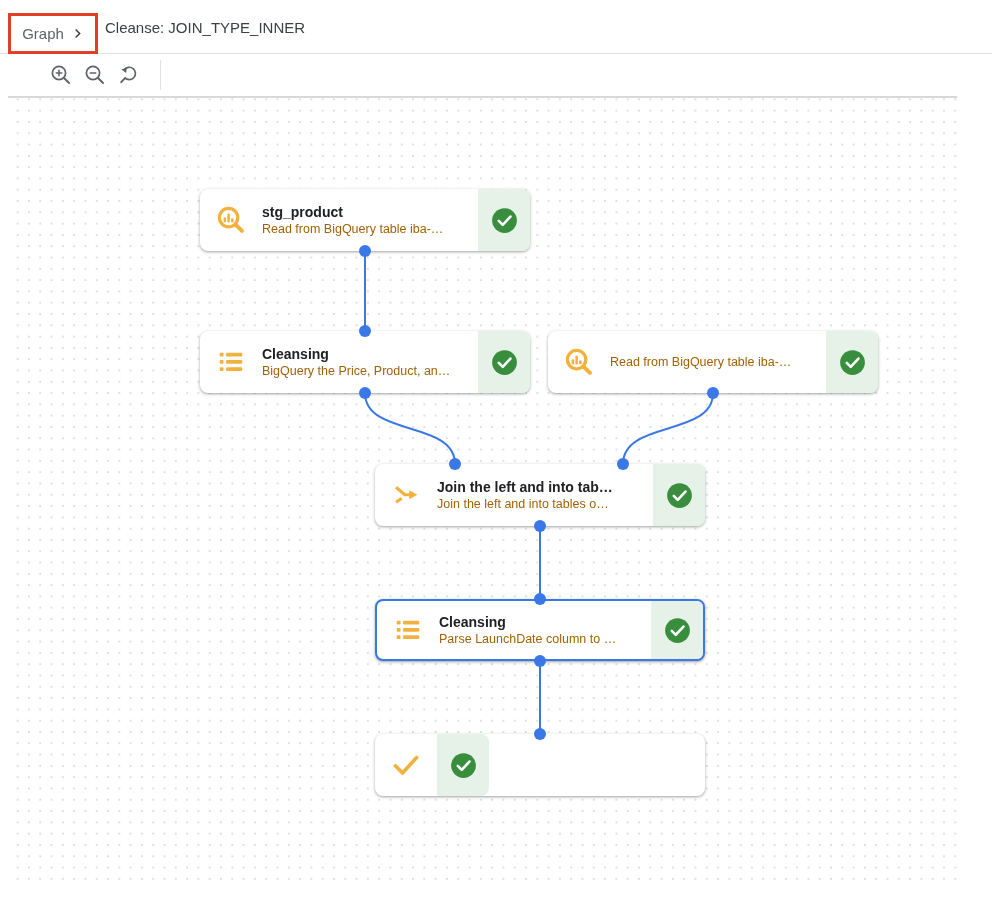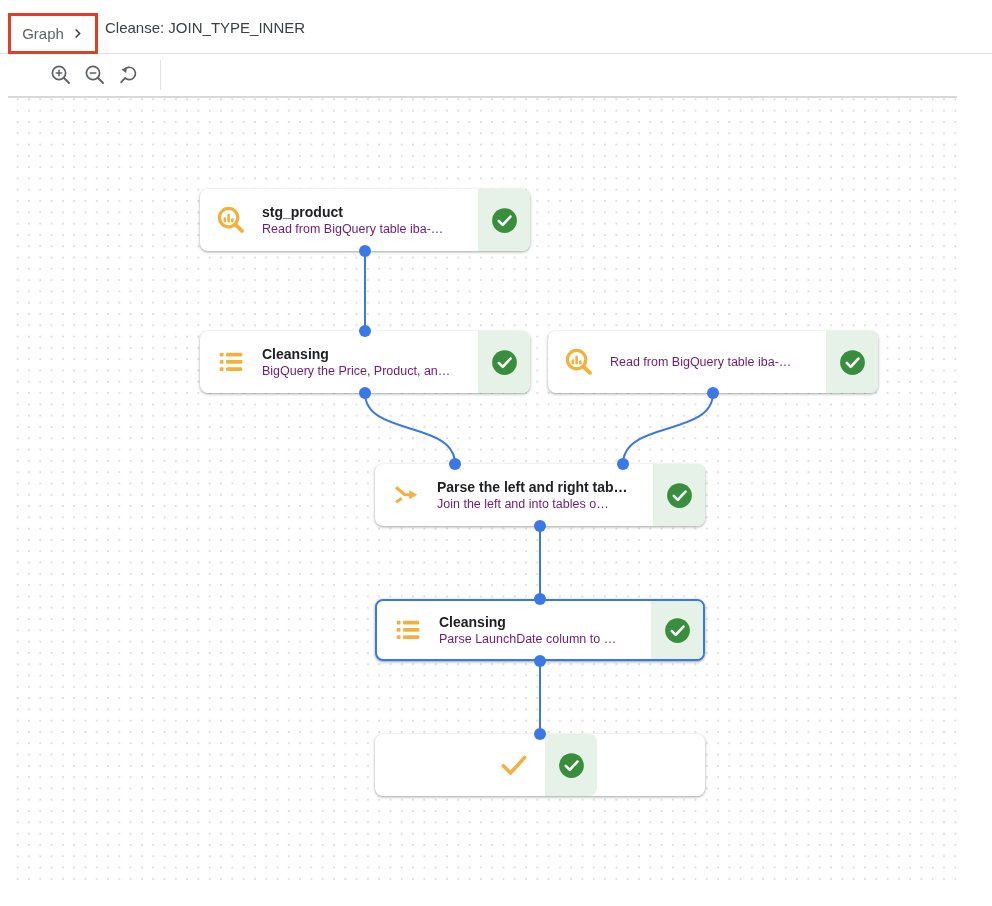--- a/index.html
+++ b/index.html
@@ -36,27 +36,27 @@
     background-image:radial-gradient(circle,#dedede 1.2px,rgba(255,255,255,0) 1.45px);
     background-size:11.3px 11.3px;background-position:4px 7px;}
   #nodes{position:absolute;inset:0;}
   #edge-layer{position:absolute;inset:0;pointer-events:none;}
   .edge{fill:none;stroke:var(--blue);stroke-width:2;}
   .port{fill:var(--blue);}
 
   
   .node{position:absolute;width:330px;height:62px;background:#fff;border-radius:8px;
     display:flex;align-items:center;cursor:pointer;
-    box-shadow:0 1px 2px rgba(60,64,67,.30),0 1px 3px 1px rgba(60,64,67,.15);justify-content:center;}
+    box-shadow:0 1px 2px rgba(60,64,67,.30),0 1px 3px 1px rgba(60,64,67,.15);}
   .node.selected{border:2px solid var(--blue);}
   .node-icon{width:62px;flex:0 0 62px;display:flex;align-items:center;justify-content:center;
     color:var(--yellow);}
   .node-text{flex:1;min-width:0;padding-right:6px;}
   .node-title{font-size:14px;font-weight:bold;color:#202124;white-space:nowrap;overflow:hidden;line-height:18px;}
-  .node-subtitle{font-size:12.5px;color:#701a75;white-space:nowrap;overflow:hidden;line-height:17px;}
+  .node-subtitle{font-size:12.5px;color:#a16207;white-space:nowrap;overflow:hidden;line-height:17px;}
   .node-status{width:52px;flex:0 0 52px;align-self:stretch;background:var(--green-bg);
     border-radius:0 8px 8px 0;display:flex;align-items:center;justify-content:center;color:var(--green);}
   .node.selected .node-status{border-radius:0 6px 6px 0;}
 </style>
 </head>
 <body>
 
 <div class="app">
 
   <header class="breadcrumb-bar">
@@ -163,21 +163,21 @@
   </div>
         <div class="node" style="left: 367px; top: 366px;">
     <div class="node-icon">
             <svg width="30" height="30" viewBox="0 0 24 24" fill="none">
     <path d="M4 5.8 L11 11.8 H16" stroke="currentColor" stroke-width="2.4"></path>
     <path d="M4 17.8 L8.6 14.6" stroke="currentColor" stroke-width="2.4"></path>
     <path d="M14.6 8.2 L21 11.8 L14.6 15.4 Z" fill="currentColor"></path>
   </svg>
           </div>
     <div class="node-text">
-      <div class="node-title">Parse the left and right tab…</div>
+      <div class="node-title">Join the left and into tab…</div>
       <div class="node-subtitle">Join the left and into tables o…</div>
     </div>
     <div class="node-status">
       <svg width="27" height="27" viewBox="0 0 24 24">
         <circle cx="12" cy="12" r="11" fill="currentColor"></circle>
         <path d="M6.9 12.4 L10.4 15.9 L17.3 8.5" stroke="#fff" stroke-width="2.3" fill="none" stroke-linecap="round" stroke-linejoin="round"></path>
       </svg>
     </div>
   </div>
         <div class="node selected" style="left: 367px; top: 501px;">

